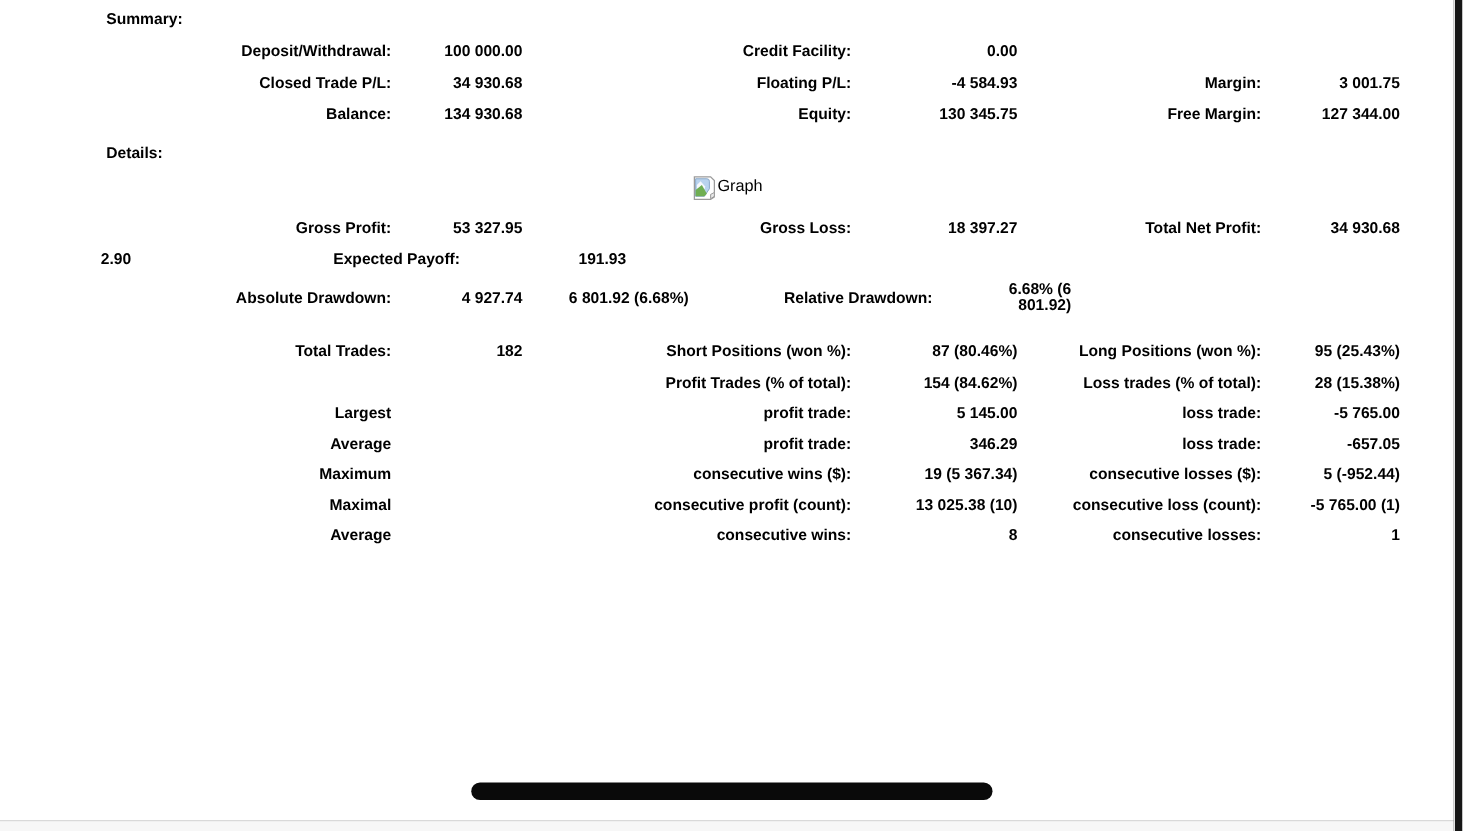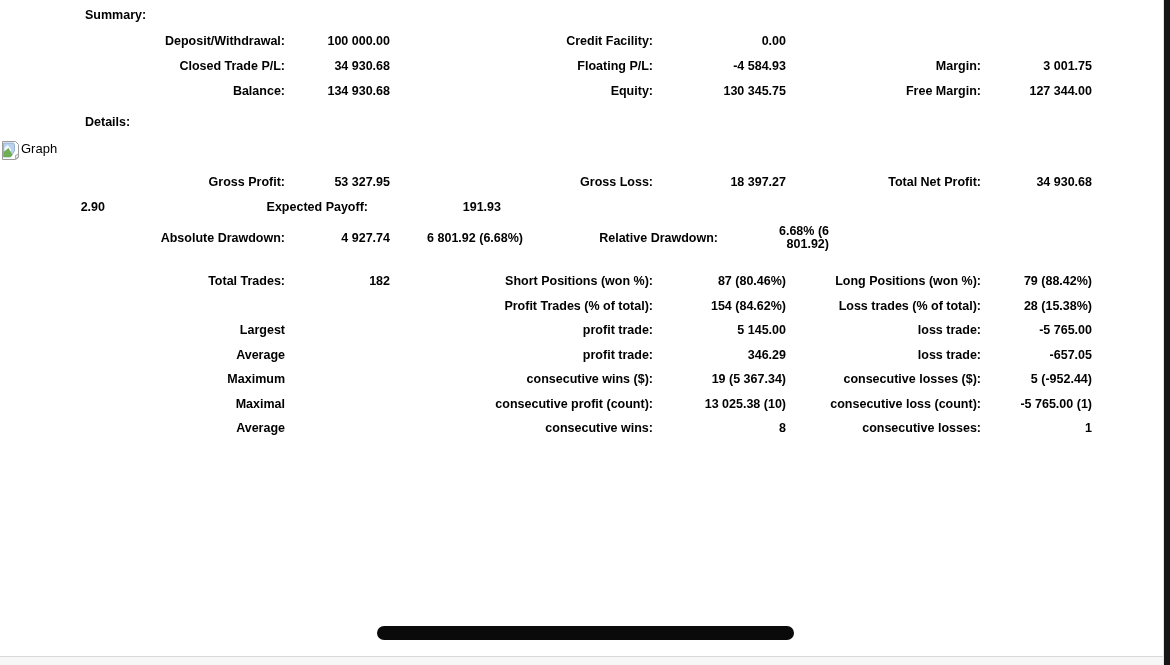--- a/index.html
+++ b/index.html
@@ -9,29 +9,29 @@
 
   .report { position:absolute; top:0; left:0; width:1163px; padding-top:8px; color:#000; }
 
   .sec-title { font-size:12.5px; font-weight:bold; padding-left:85px; height:14px; line-height:14px; }
 
   .row { display:flex; align-items:center; height:25px; font-size:12.5px; font-weight:bold; }
   .drow { height:24.5px; }
   .row.tall { height:38px; }
   .row.tall.gap-after { margin-bottom:12px; }
   .c { text-align:right; white-space:nowrap; }
-  .c1l{width:285px;} .c1v{width:105px;}
+  .c1l{width:285px;margin-left:28px;} .c1v{width:105px;}
   .c2l{width:263px;} .c2v{width:133px;}
   .c3l{width:195px;} .c3v{width:111px;}
   .wrap { display:inline-block; max-width:62px; white-space:normal; line-height:13px; text-align:right; vertical-align:middle; }
 
   .summary-rows { margin-top:6px; }
   .details-title { margin-top:12px; }
 
-  .graph-line { margin-top:11px; height:22px; display:flex; justify-content:flex-start; align-items:flex-start; }
+  .graph-line { margin-top:11px; height:22px; display:flex; justify-content:center; align-items:flex-start; }
   .broken-img { width:21px; height:21px; display:inline-block; }
   .graph-alt { font-size:13px; font-weight:normal; line-height:15px; padding-top:1px; }
 
   .details-rows { margin-top:8px; }
 
   .bottom-band { position:absolute; left:0; top:656px; width:1170px; height:9px;
                  background:#f7f7f7; border-top:1px solid #d9d9d9; }
   .edge-strip { position:absolute; top:0; right:0; width:7px; height:665px;
                 background:#161616; border-left:1px solid #e3e3e3; z-index:5; }
   .home-indicator { position:absolute; left:377px; top:626px; width:417px; height:14px;
@@ -109,21 +109,21 @@
         <span class="c c2v">6 801.92 (6.68%)</span>
         <span class="c c3l">Relative Drawdown:</span>
         <span class="c c3v"><span class="wrap">6.68% (6 801.92)</span></span>
       </div>
       <div class="row drow">
         <span class="c c1l">Total Trades:</span>
         <span class="c c1v">182</span>
         <span class="c c2l">Short Positions (won %):</span>
         <span class="c c2v">87 (80.46%)</span>
         <span class="c c3l">Long Positions (won %):</span>
-        <span class="c c3v">79 (88.42%)</span>
+        <span class="c c3v">95 (25.43%)</span>
       </div>
       <div class="row drow">
         <span class="c c1l"></span>
         <span class="c c1v"></span>
         <span class="c c2l">Profit Trades (% of total):</span>
         <span class="c c2v">154 (84.62%)</span>
         <span class="c c3l">Loss trades (% of total):</span>
         <span class="c c3v">28 (15.38%)</span>
       </div>
       <div class="row drow">

